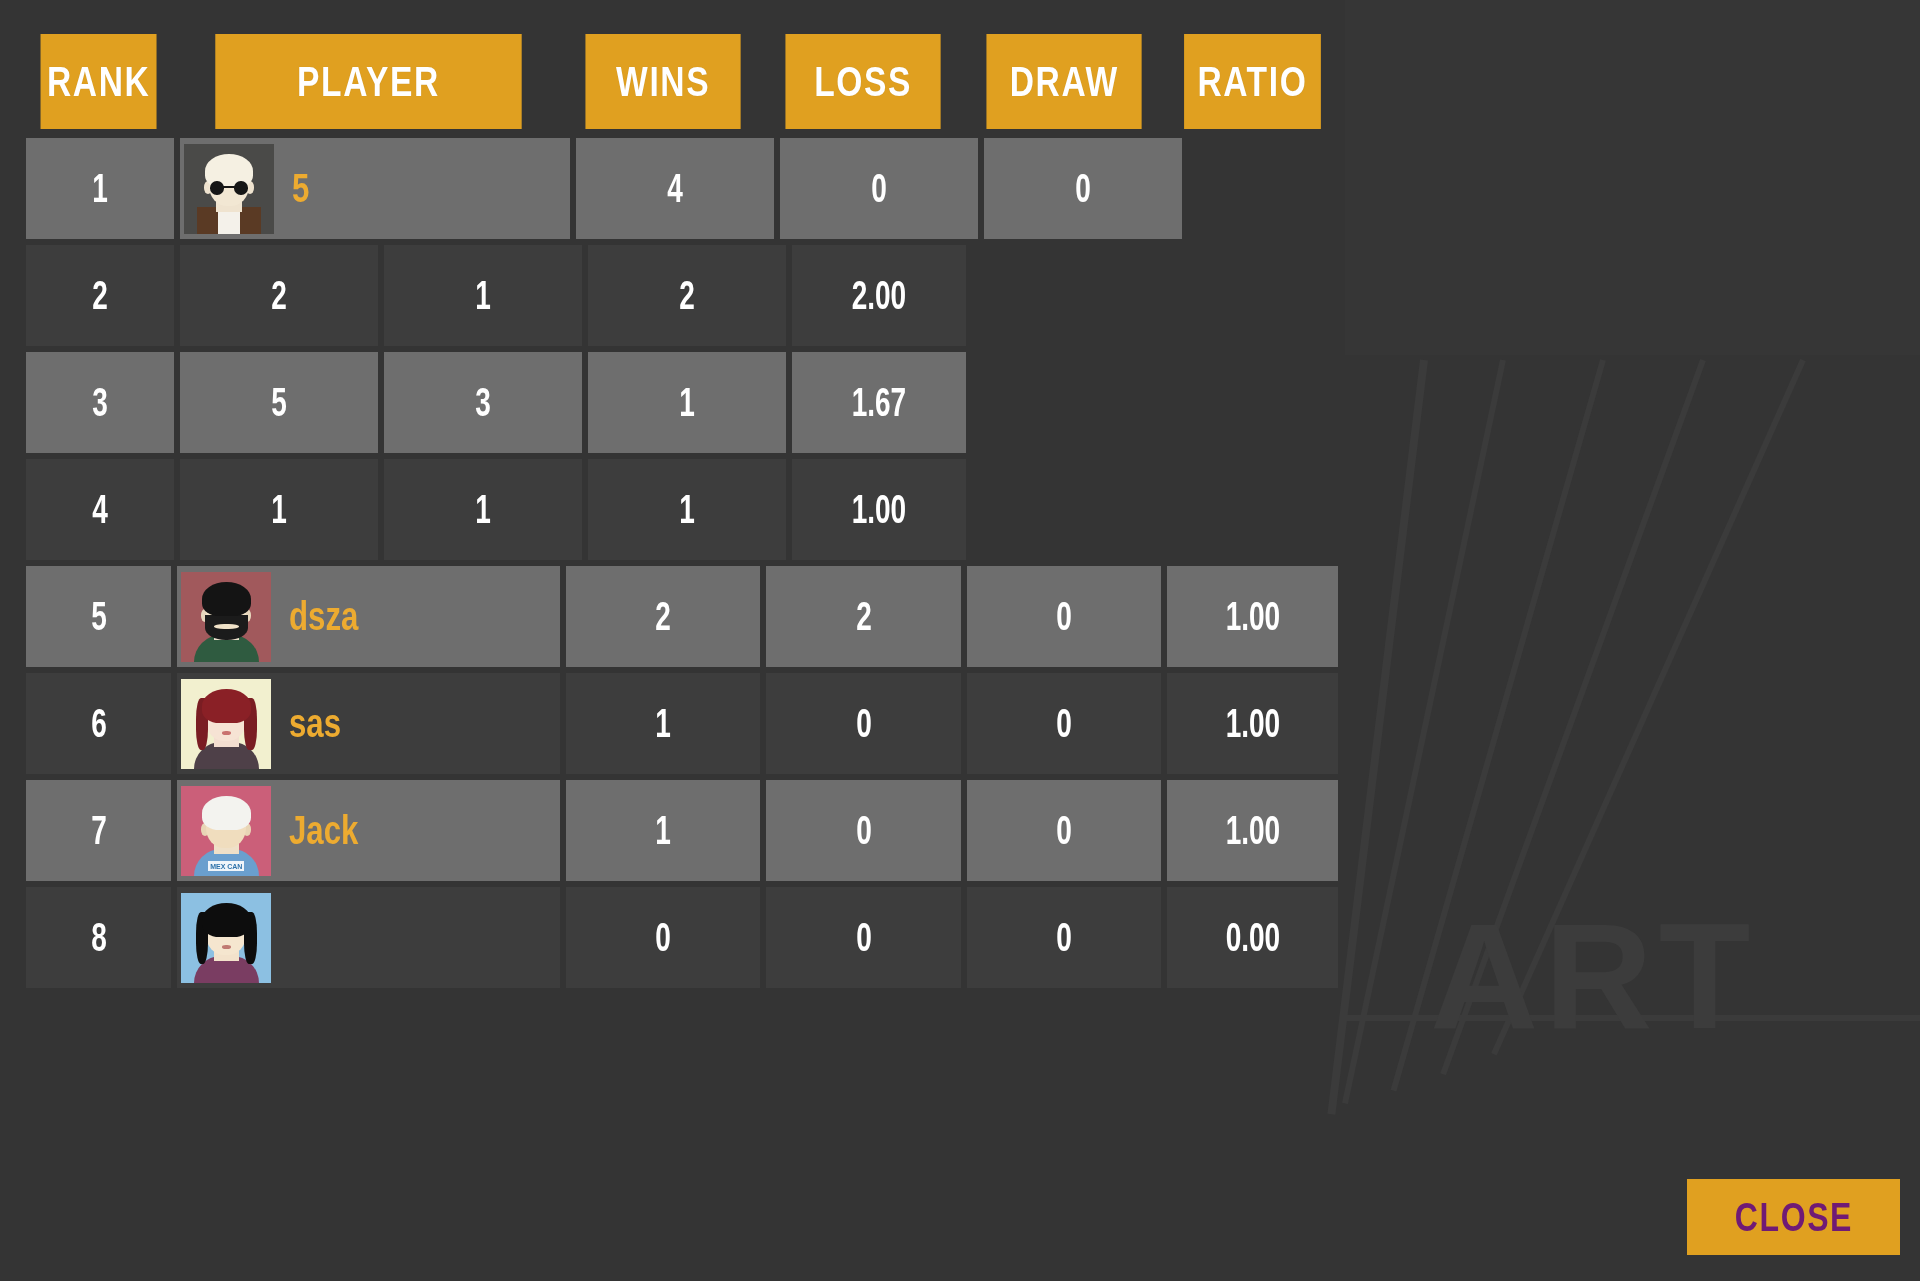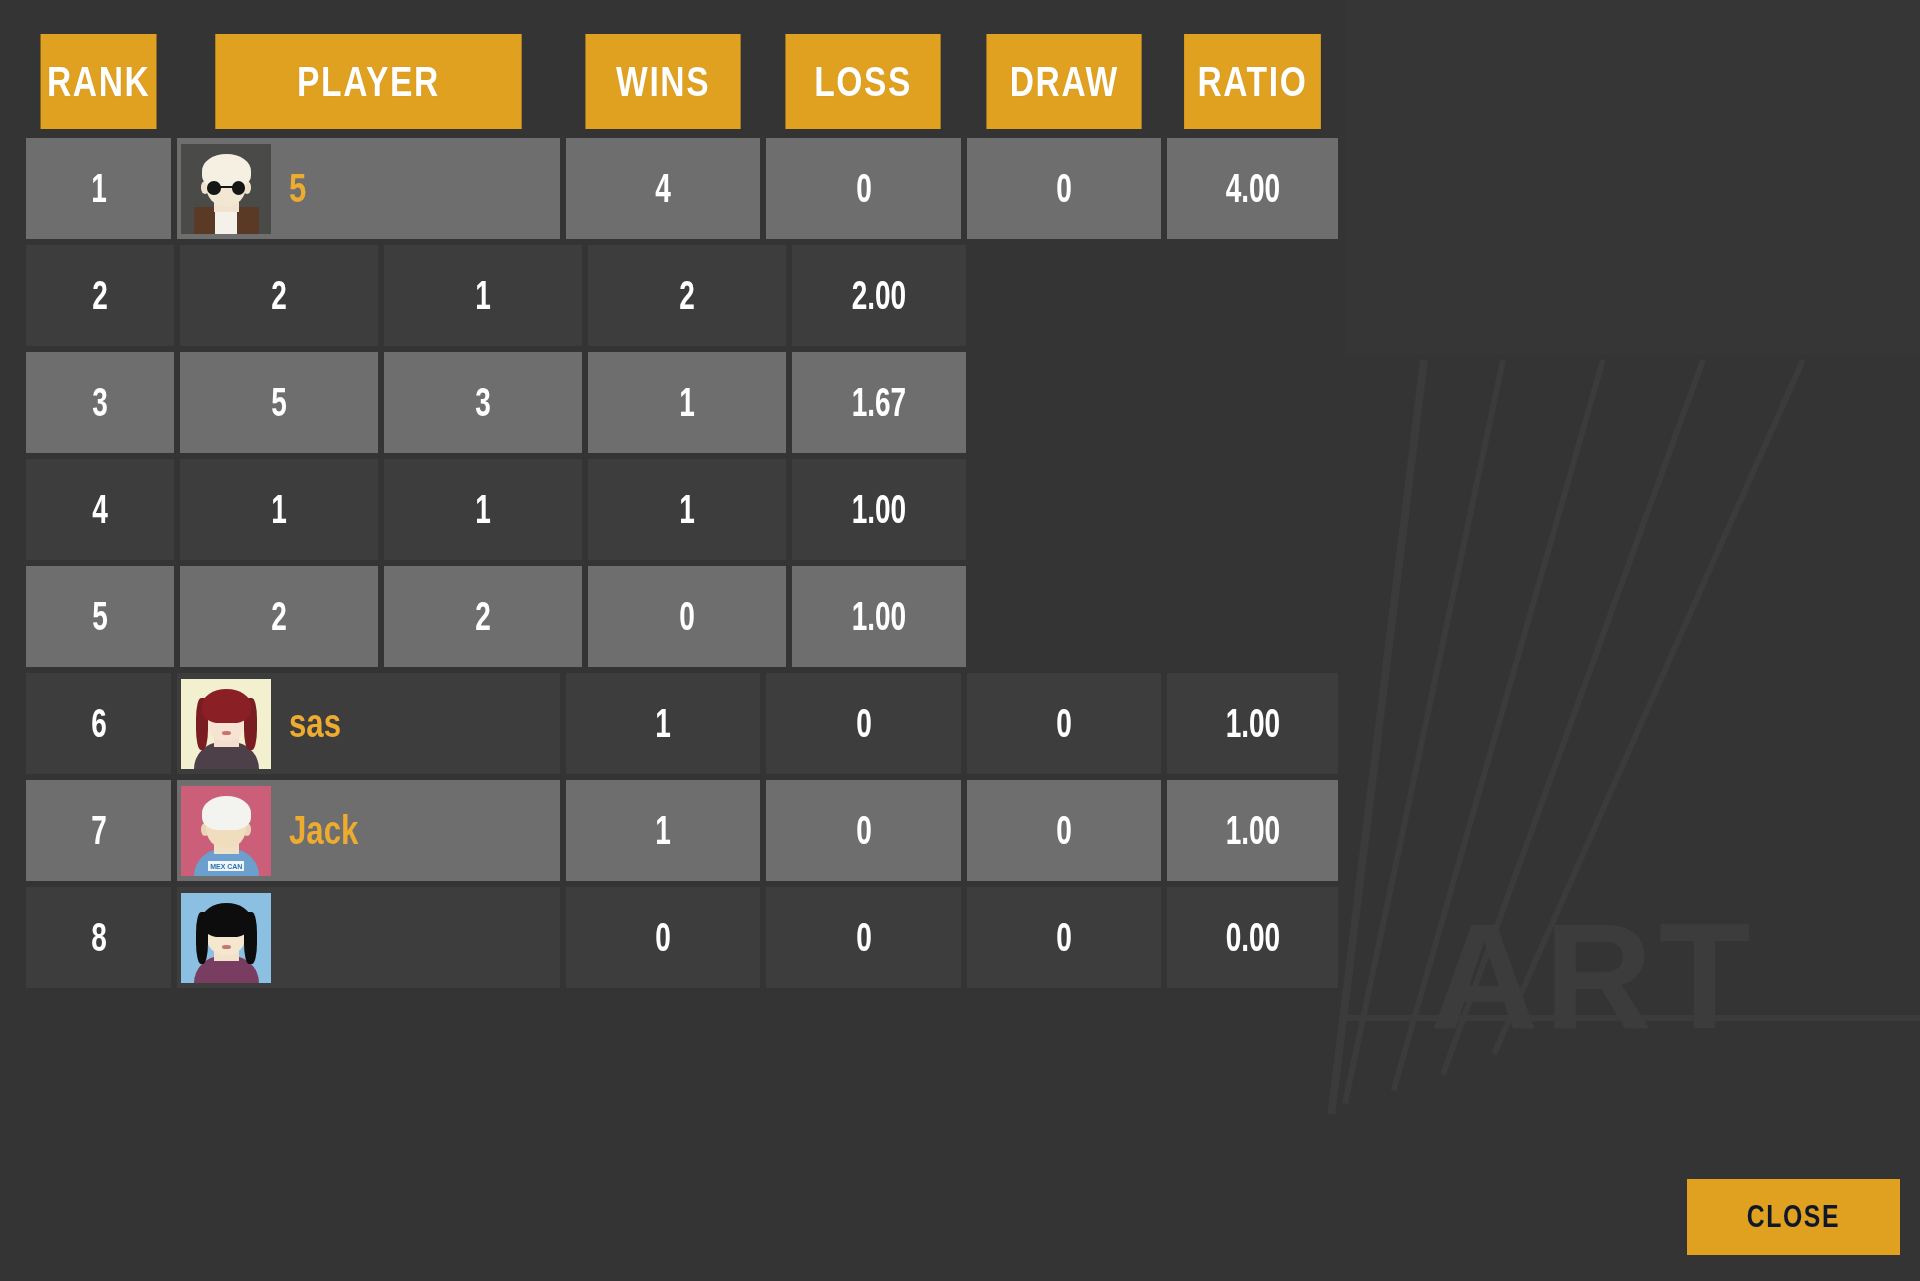--- a/index.html
+++ b/index.html
@@ -131,22 +131,22 @@
   .av-vest-r{position:absolute;right:14%;bottom:0;width:26%;height:30%;}
   .av-shirtmid{position:absolute;left:38%;bottom:0;width:24%;height:30%;background:#f4f1ea;}
 
   
   .close-btn {
     position:absolute;
     right:20px; bottom:26px;
     width:213px; height:76px;
     background:#e0a020;
     display:flex; align-items:center; justify-content:center;
-    color:#0f172a;
-    font-size:31px;
+    color:#701a75;
+    font-size:40px;
     font-weight:bold;
     letter-spacing:2px;
     font-family:"Liberation Sans Narrow","Liberation Sans", sans-serif;
     cursor:pointer;
     z-index:8;
   }
   .close-btn span{ display:inline-block; transform:scaleX(0.80); }
 </style>
 </head>
 <body>
@@ -211,23 +211,20 @@
           </div>
           <div class="cell col-wins">
             <span class="num">4</span>
           </div>
           <div class="cell col-loss">
             <span class="num">0</span>
           </div>
           <div class="cell col-draw">
             <span class="num">0</span>
           </div>
-          <div class="cell col-ratio">
-            <span class="num">4.00</span>
-          </div>
         </div>
         <div class="trow row-even">
           <div class="cell col-rank">
             <span class="num">2</span>
           </div>
           <div class="cell col-wins">
             <span class="num">2</span>
           </div>
           <div class="cell col-loss">
             <span class="num">1</span>
@@ -269,20 +266,34 @@
           <div class="cell col-draw">
             <span class="num">1</span>
           </div>
           <div class="cell col-ratio">
             <span class="num">1.00</span>
           </div>
         </div>
         <div class="trow row-odd">
           <div class="cell col-rank">
             <span class="num">5</span>
+          </div>
+          <div class="cell col-player cell-player">
+            <div class="avatar">
+              <div class="av-bg" style="background:#a1595c;"></div>
+              <div class="av-body" style="background:#2f5b40;"></div>
+              <div class="av-neck" style="background:#efe3cf;"></div>
+              <div class="av-ear l" style="background:#e7d7bd;"></div>
+              <div class="av-ear r" style="background:#e7d7bd;"></div>
+              <div class="av-face" style="background:#f0e2c8;"></div>
+              <div class="av-beard" style="background:#1b1b1b;"></div>
+              <div class="av-hair" style="background:#141414;"></div>
+              <div style="position:absolute;left:36%;top:58%;width:28%;height:6%;background:#f0e2c8;border-radius:40%;"></div>
+            </div>
+            <span class="pname">dsza</span>
           </div>
           <div class="cell col-wins">
             <span class="num">2</span>
           </div>
           <div class="cell col-loss">
             <span class="num">2</span>
           </div>
           <div class="cell col-draw">
             <span class="num">0</span>
           </div>

